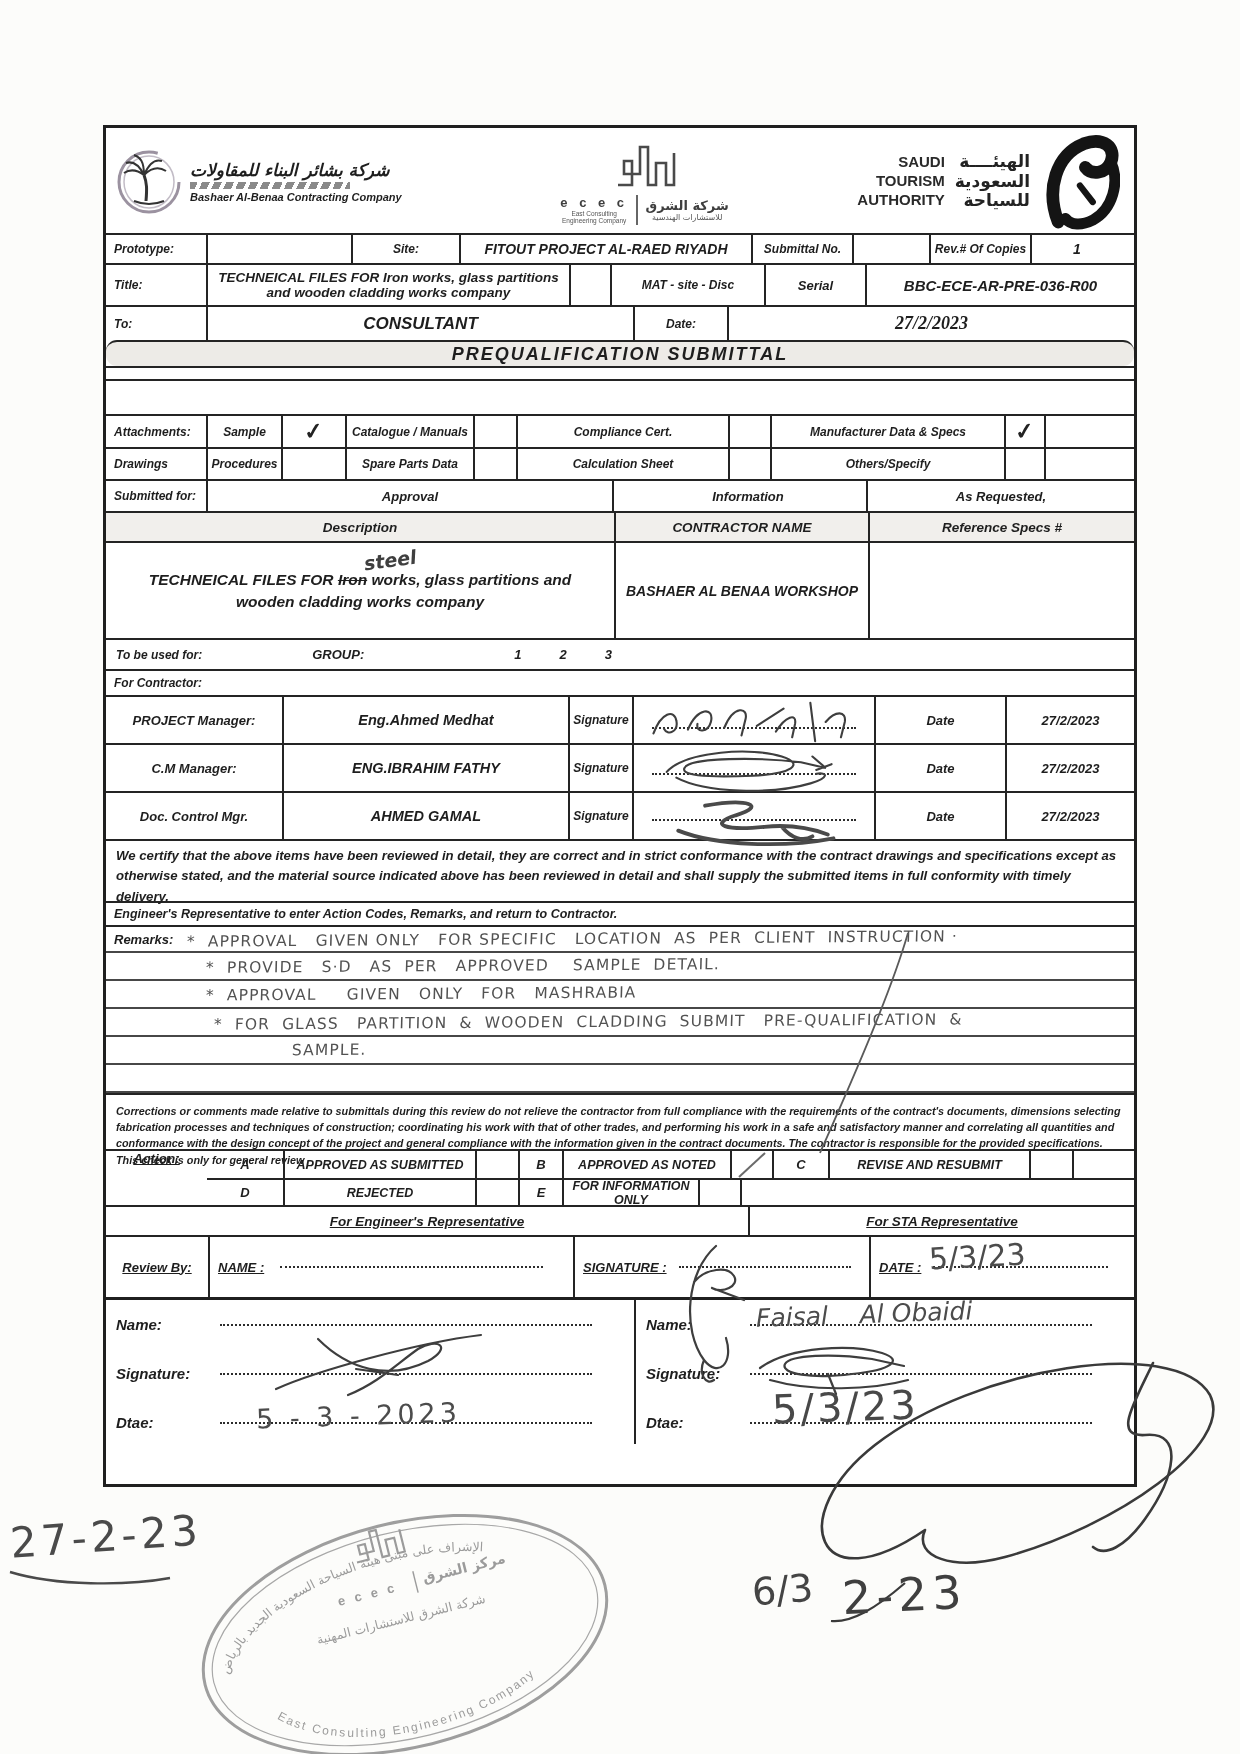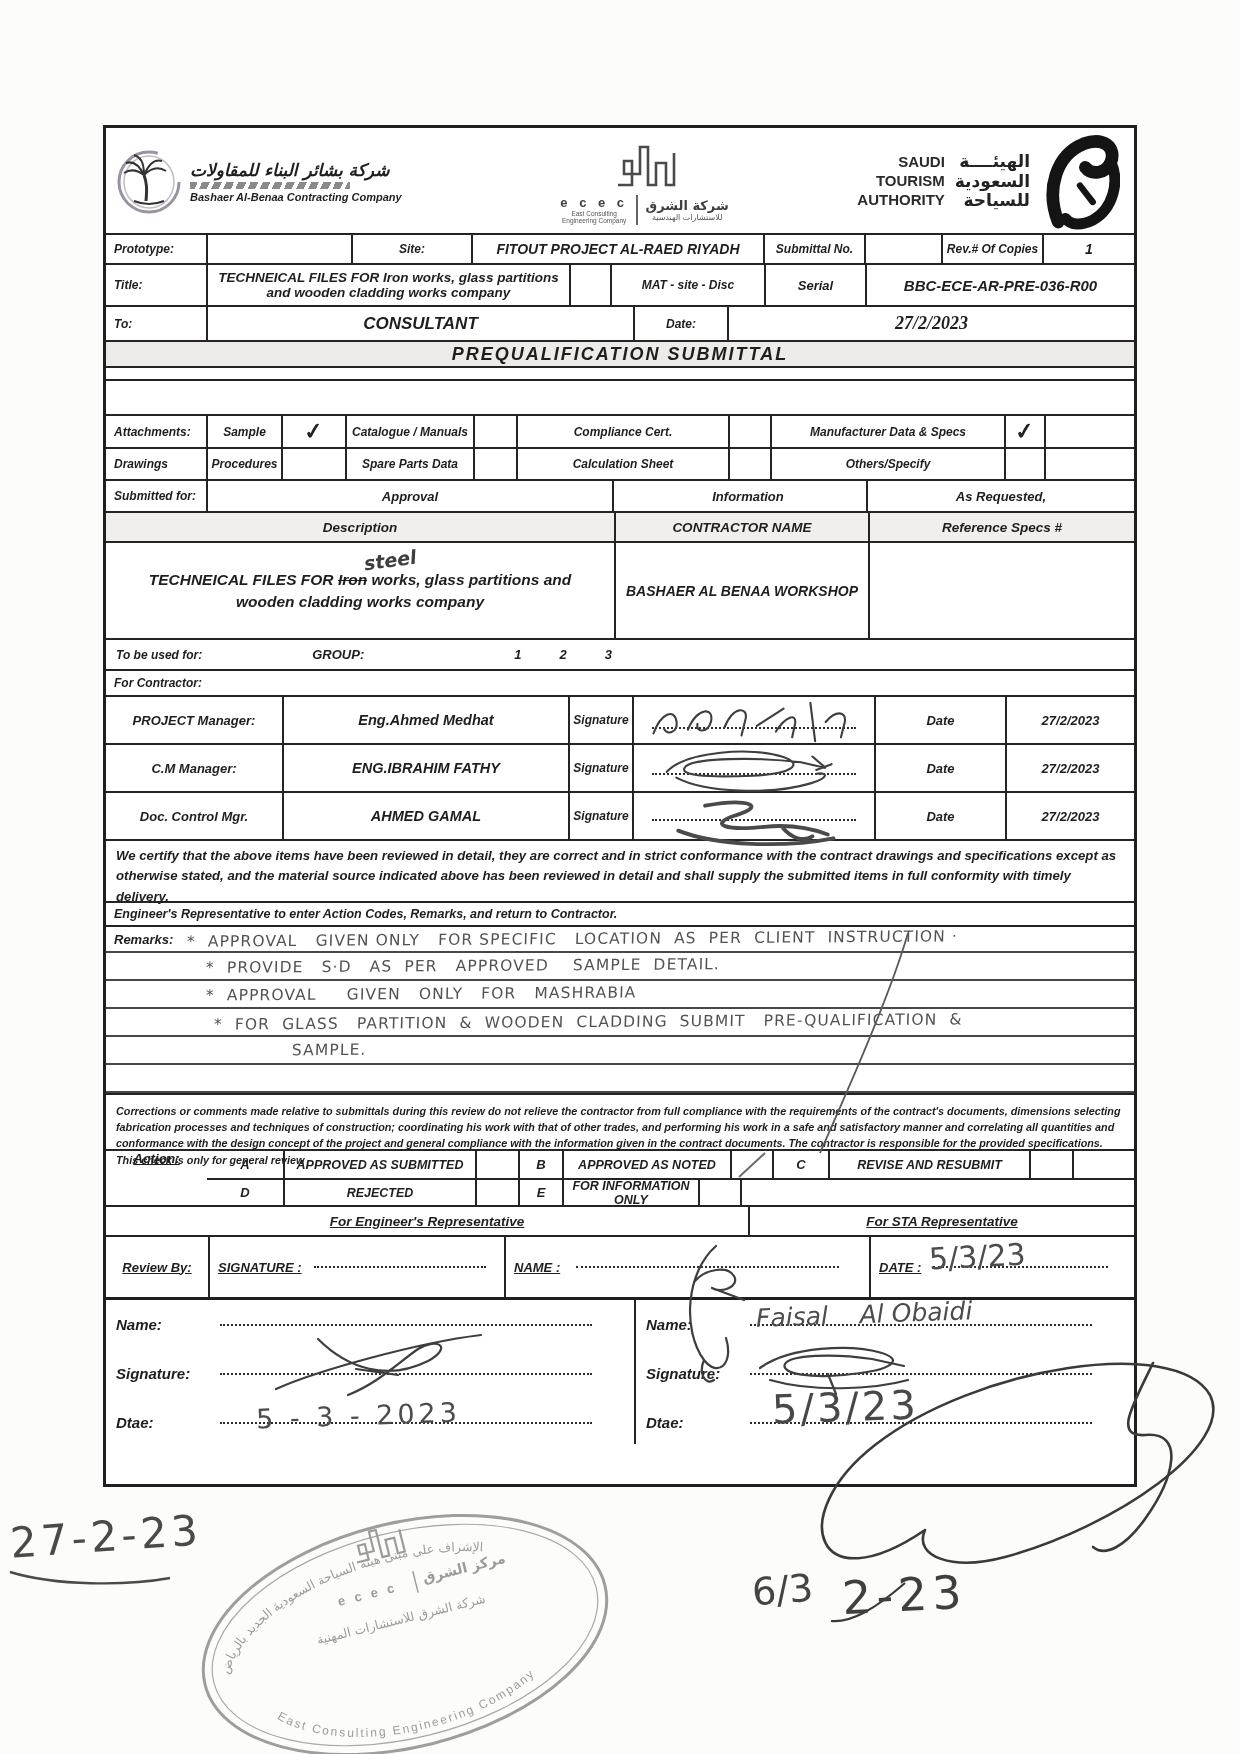--- a/index.html
+++ b/index.html
@@ -94,21 +94,21 @@
         <path d="M20,96 C6,60 18,22 48,10 C70,2 84,14 78,30 C72,44 56,44 50,36" stroke="#141414" stroke-width="14" fill="none" stroke-linecap="round"></path>
         <path d="M78,30 C88,52 80,82 58,94 C46,100 34,100 28,92" stroke="#141414" stroke-width="12" fill="none" stroke-linecap="round"></path>
         <path d="M44,56 l14,18" stroke="#141414" stroke-width="7" stroke-linecap="round"></path>
       </svg>
     </div>
   </div>
 
   <div class="row" style="height:30px;">
     <div class="bi s12 cl" style="width:100px;">Prototype:</div>
     <div style="width:145px;"></div>
-    <div class="bi s12" style="width:120px;">Site:</div>
+    <div class="bi s12" style="width:108px;">Site:</div>
     <div class="bi s14" style="width:292px;">FITOUT PROJECT AL-RAED RIYADH</div>
     <div class="bi s12" style="width:101px;">Submittal No.</div>
     <div style="width:77px;"></div>
     <div class="bi s12" style="width:101px;">Rev.# Of Copies</div>
     <div class="bi s14" style="width:92px;">1</div>
   </div>
 
   <div class="row" style="height:42px;">
     <div class="bi s12 cl" style="width:100px;">Title:</div>
     <div class="bi s135" style="width:363px;padding:0 6px;">TECHNEICAL FILES FOR Iron works, glass partitions and wooden cladding works company</div>
@@ -118,21 +118,21 @@
     <div class="bi s15" style="width:269px;">BBC-ECE-AR-PRE-036-R00</div>
   </div>
 
   <div class="row" style="height:35px;">
     <div class="bi s12 cl" style="width:100px;">To:</div>
     <div class="bi s17" style="width:427px;">CONSULTANT</div>
     <div class="bi s12" style="width:94px;">Date:</div>
     <div class="bi" style="width:407px;font-size:18px;font-family:'Liberation Serif',serif;">27/2/2023</div>
   </div>
 
-  <div class="row banner" style="height:26px;">
+  <div class="row banner" style="height:26px;border-radius:11px;">
     <div class="bi" style="width:1028px;font-size:18px;">PREQUALIFICATION  SUBMITTAL</div>
   </div>
   <div class="row plain" style="height:13px;">
       <div style="width:1028px;"></div>
     </div>
   <div class="row plain" style="height:35px;">
       <div style="width:1028px;"></div>
     </div>
 
   <div class="row" style="height:33px;">
@@ -323,27 +323,27 @@
     <div style="width:642px;">
       <span class="bi s135 underl">For Engineer's Representative</span>
     </div>
     <div style="width:386px;">
       <span class="bi s135 underl">For STA Representative</span>
     </div>
   </div>
 
   <div class="row" style="height:62px;">
     <div class="bi s13 underl" style="width:102px;">Review By:</div>
+    <div class="cl" style="width:365px;">
+      <span class="bi s13 underl">NAME :</span>
+      <span class="dots" style="flex:1;margin:0 30px 0 16px;"></span>
+    </div>
     <div class="cl" style="width:296px;overflow:visible;">
       <span class="bi s13 underl">SIGNATURE :</span>
       <span class="dots" style="flex:1;margin:0 18px 0 12px;"></span>
-    </div>
-    <div class="cl" style="width:365px;">
-      <span class="bi s13 underl">NAME :</span>
-      <span class="dots" style="flex:1;margin:0 30px 0 16px;"></span>
     </div>
     <div class="cl" style="width:265px;">
       <span class="bi s13 underl">DATE :</span>
       <span class="dots" style="flex:1;margin:0 26px 0 12px;"></span>
       <span class="hw" style="position:absolute;left:58px;top:2px;font-size:30px;transform:rotate(-3deg);color:#4c4c4c;">5/3/23</span>
     </div>
   </div>
 
 
   <div style="display:flex;border-top:3px solid #1f1f1f;height:147px;">

